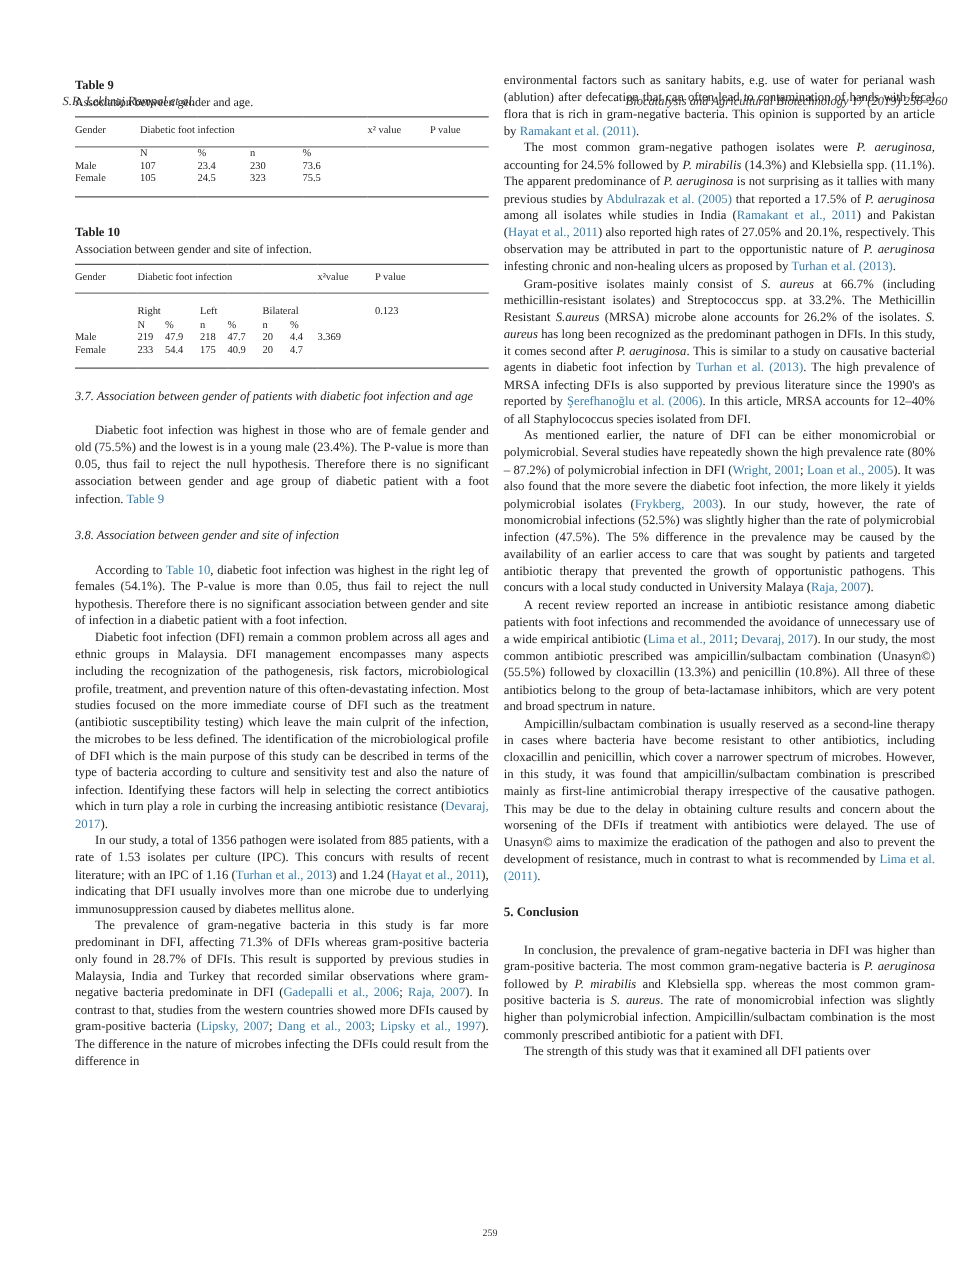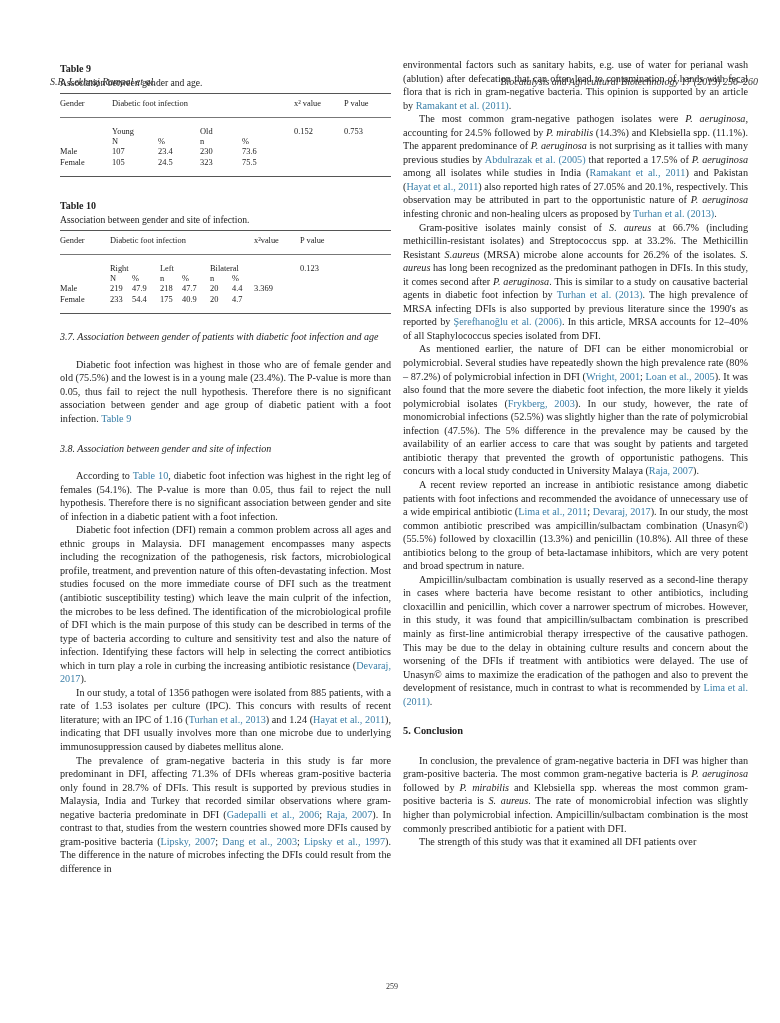--- a/index.html
+++ b/index.html
@@ -49,27 +49,20 @@
       </colgroup>
     <thead>
       <tr>
         <td>Gender</td>
         <td colspan="4">Diabetic foot infection</td>
         <td>x² value</td>
         <td>P value</td>
       </tr>
     </thead>
     <tbody>
-      <tr class="first">
-        <td></td>
-        <td colspan="2">Young</td>
-        <td colspan="2">Old</td>
-        <td>0.152</td>
-        <td>0.753</td>
-      </tr>
       <tr>
         <td></td>
         <td>N</td>
         <td>%</td>
         <td>n</td>
         <td>%</td>
         <td></td>
           <td></td>
       </tr>
       <tr>

